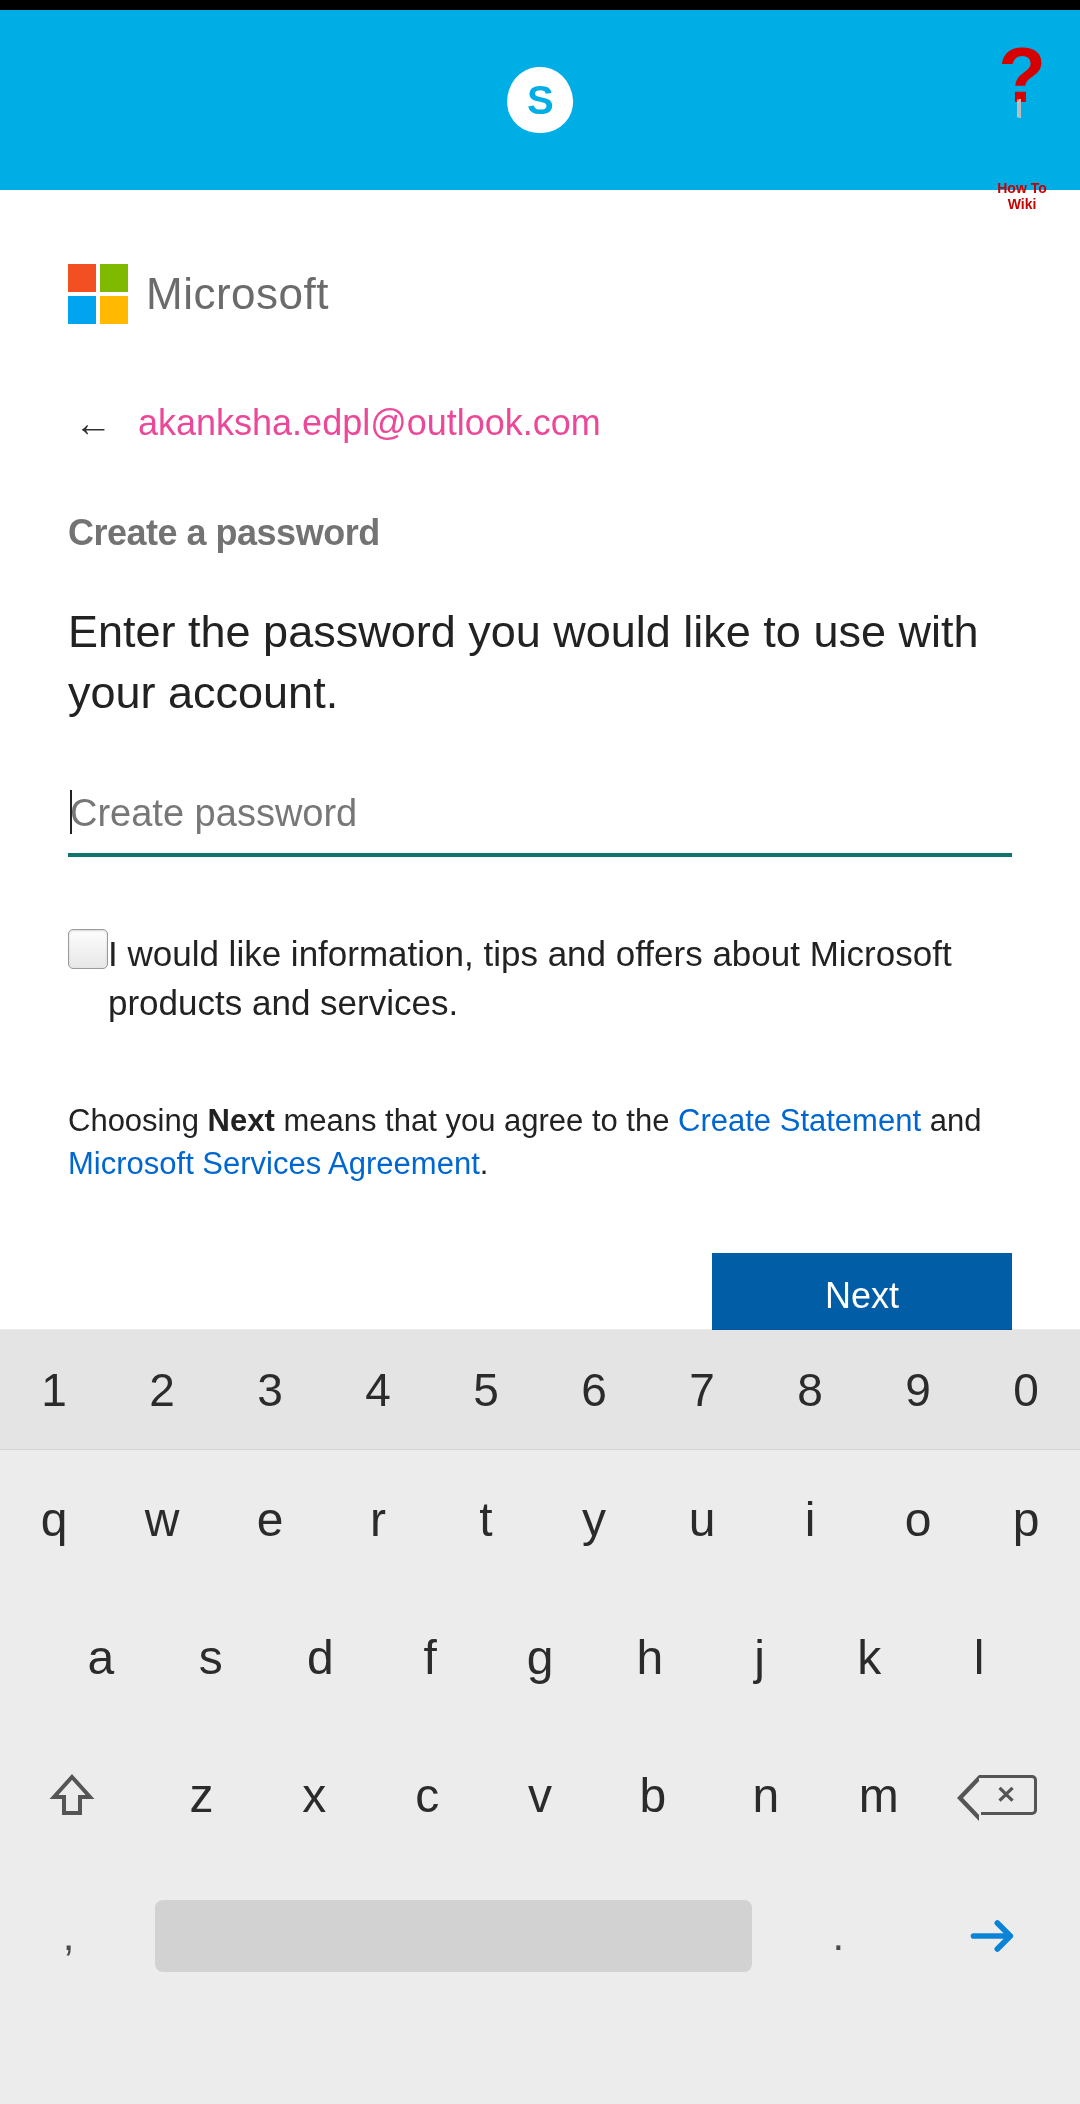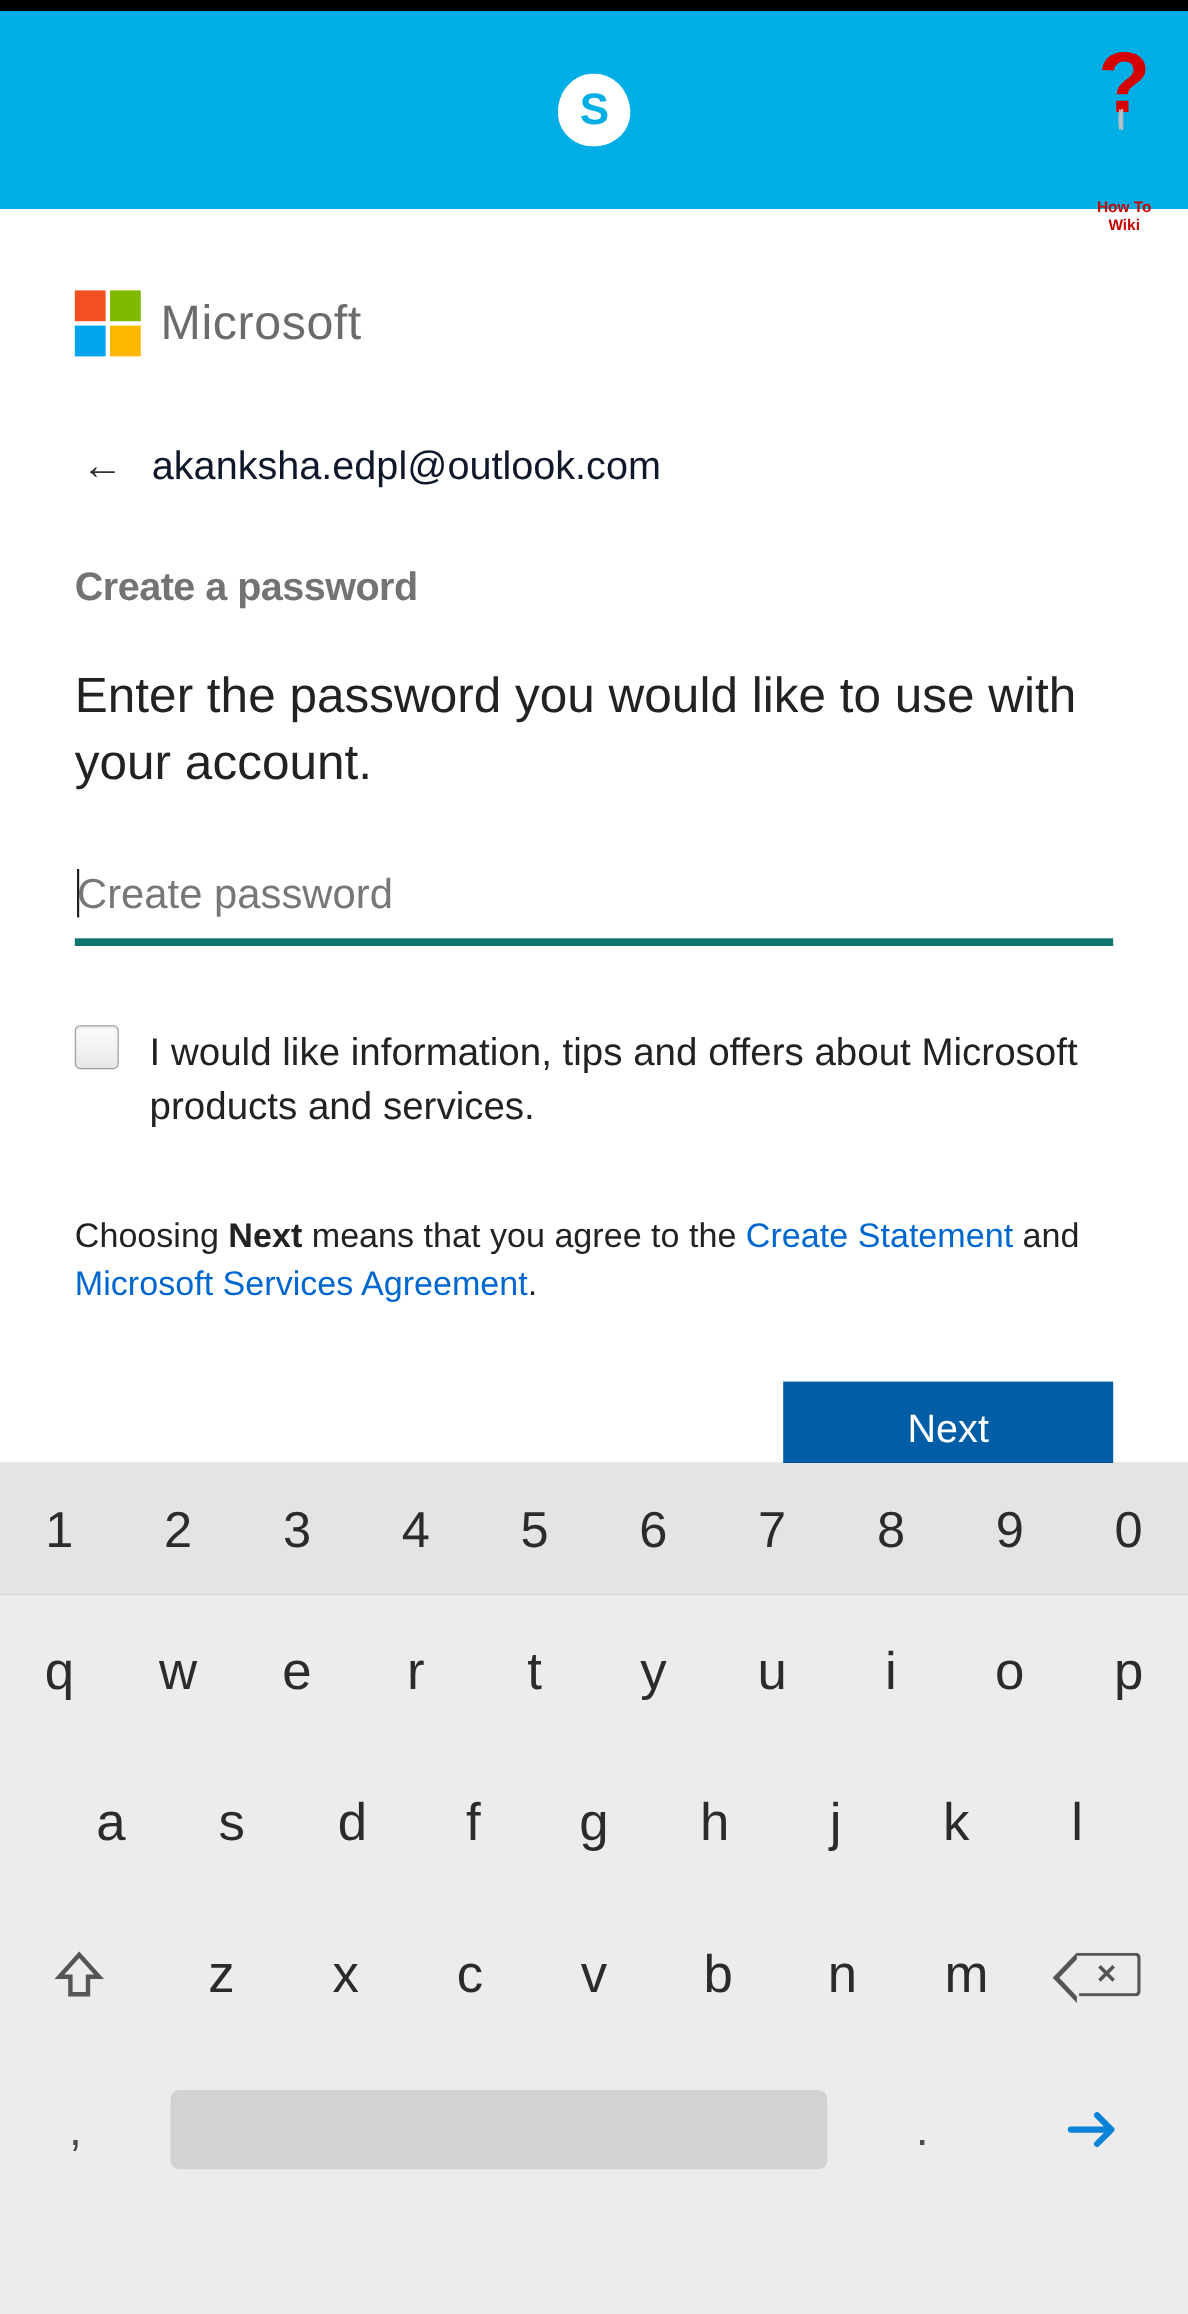--- a/index.html
+++ b/index.html
@@ -33,39 +33,39 @@
 .ms-row { display:flex; align-items:center; gap:18px; }
 .ms-logo { width:60px; height:60px; display:grid; grid-template-columns:1fr 1fr; grid-template-rows:1fr 1fr; gap:4px;}
 .ms-logo > div:nth-child(1){background:#f25022;}
 .ms-logo > div:nth-child(2){background:#7fba00;}
 .ms-logo > div:nth-child(3){background:#00a4ef;}
 .ms-logo > div:nth-child(4){background:#ffb900;}
 .ms-text { font-size:44px; color:#6b6b6b; font-weight:500; letter-spacing:0.5px;}
 
 .email-row { display:flex; align-items:center; gap:20px; margin-top:74px;}
 .back-arrow { font-size:38px; color:#333; line-height:1; padding:6px;}
-.email { font-size:36px; color:#0f172a; }
+.email { font-size:36px; color:#ec4899; }
 
 .page-title { font-size:36px; font-weight:700; color:#737373; margin-top:64px; letter-spacing:-0.5px;}
 .subtitle { font-size:45px; color:#222; margin-top:48px; line-height:1.35;}
 
 .pw-wrap { margin-top:56px; position:relative;}
 .pw-input {
-  width:100%; border:none; border-bottom:7px solid #0f766e;
+  width:100%; border:none; border-bottom:4px solid #0f766e;
   font-size:38px; padding:12px 2px 18px; outline:none;
   background:transparent; color:#222;
 }
 .pw-input::placeholder{ color:#777; }
 .caret {
   position:absolute; left:2px; top:10px; width:2px; height:44px;
   background:#222; animation:blink 1s step-end infinite;
 }
 @keyframes blink{50%{opacity:0;}}
 
-.cb-row { display:flex; gap:28px; margin-top:72px; align-items:flex-start;}
+.cb-row { display:flex; margin-top:72px; align-items:flex-start;}
 .cb {
   width:40px; height:40px; flex-shrink:0; border:1px solid #9a9a9a;
   border-radius:5px; background:linear-gradient(#fdfdfd,#e7e7e7);
   box-shadow: inset 0 1px 2px rgba(0,0,0,0.15);
 }
 .cb-label { font-size:35px; color:#222; line-height:1.4;}
 
 .legal { font-size:31px; color:#222; margin-top:72px; line-height:1.4;}
 .legal a { color:#0067d0; text-decoration:none;}
 

